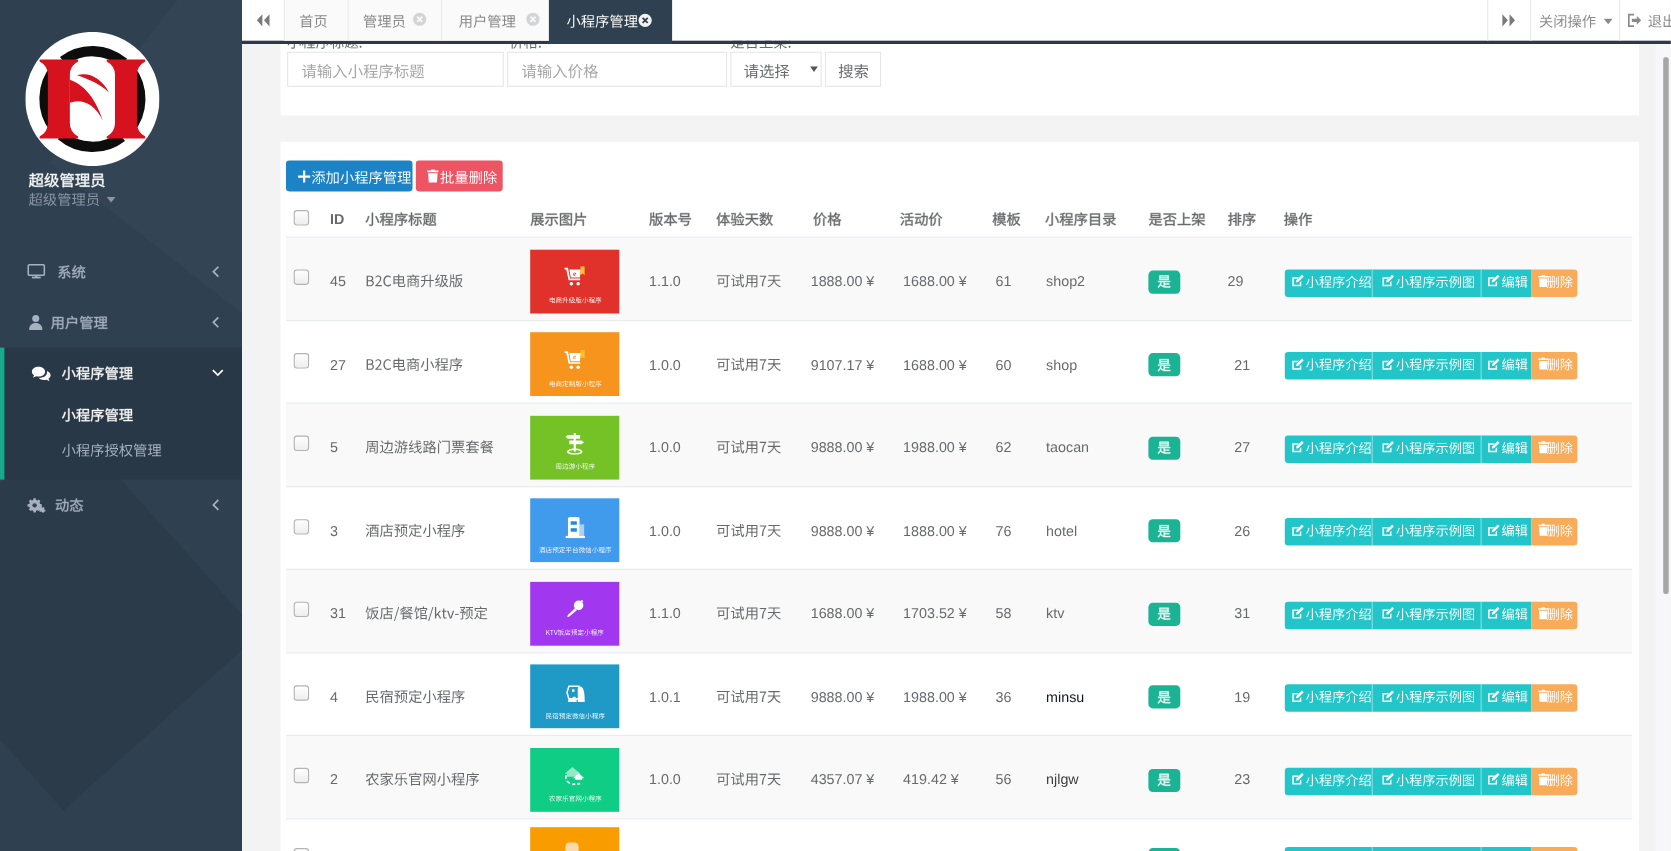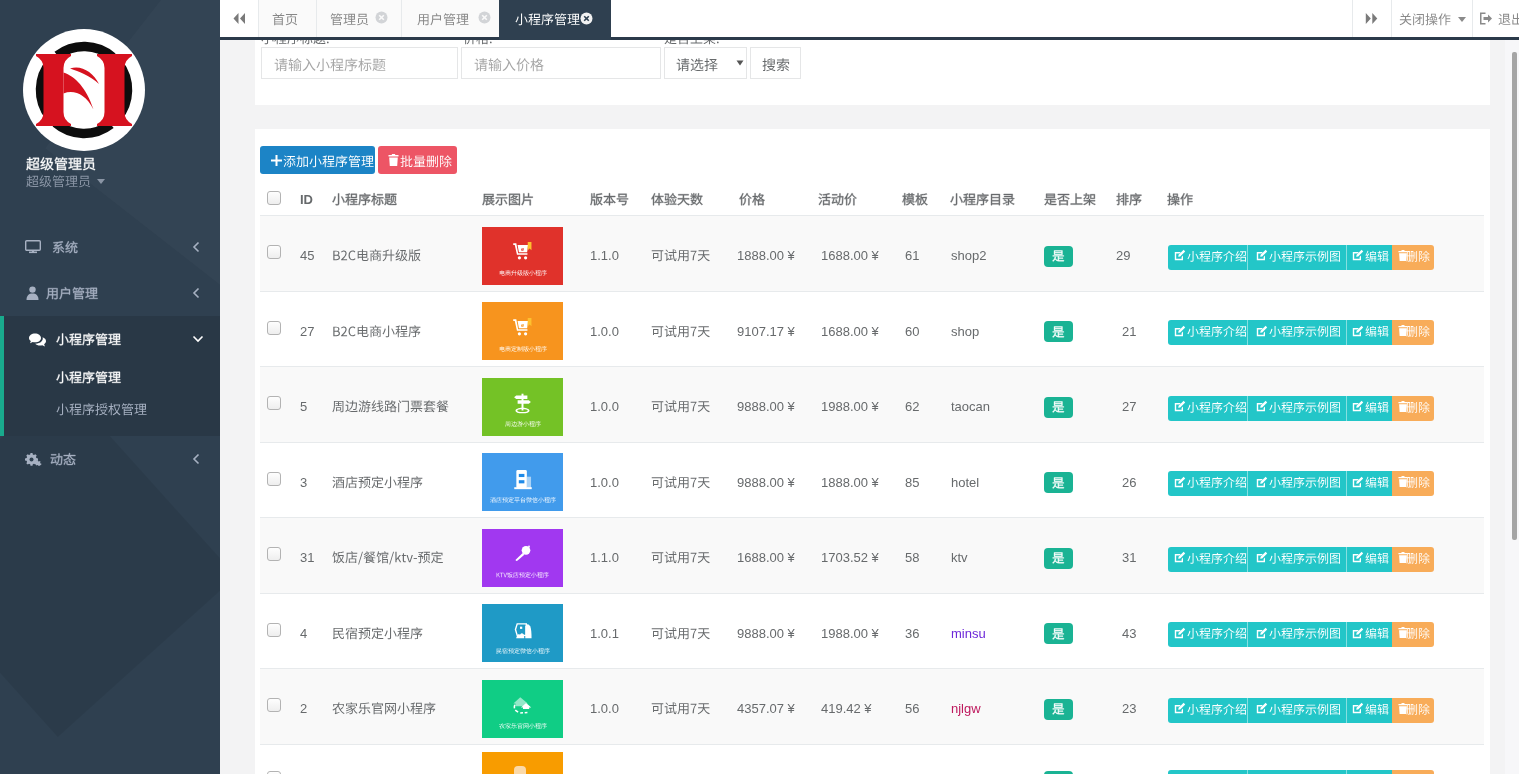--- a/index.html
+++ b/index.html
@@ -922,21 +922,21 @@
     <g fill="#676a6c" transform="translate(0,15.18) scale(0.13)">
       <use href="#g53ef" x="0.0"></use>
       <use href="#g8bd5" x="100.0"></use>
       <use href="#g7528" x="200.0"></use>
       <use href="#g37" x="300.0"></use>
       <use href="#g5929" x="355.5"></use>
     </g>
   </svg>
 <div class="lt" style="left:737.0px;top:473.7px;font-size:13px;color:#676a6c;white-space:nowrap">9888.00 ¥</div>
 <div class="lt" style="left:821.0px;top:473.7px;font-size:13px;color:#676a6c;white-space:nowrap">1888.00 ¥</div>
-<div class="lt" style="left:905.0px;top:473.7px;font-size:13px;color:#676a6c;white-space:nowrap">85</div>
+<div class="lt" style="left:905.0px;top:473.7px;font-size:13px;color:#676a6c;white-space:nowrap">76</div>
 <div class="lt" style="left:951.0px;top:473.7px;font-size:13px;color:#676a6c;white-space:nowrap">hotel</div>
 <div style="position:absolute;left:1044px;top:472.2px;width:29px;height:21px;background:#1ab394;border-radius:4px;z-index:4"></div>
 <div style="position:relative;z-index:5">
     <svg class="tr" style="left:1052.2px;top:472.5px" width="14.5" height="20">
       <g fill="#ffffff" stroke="#ffffff" stroke-width="3" transform="translate(0,14.5) scale(0.125)">
         <use href="#g662f" x="0.0"></use>
       </g>
     </svg>
   </div>
 <div class="lt" style="left:1122.0px;top:473.7px;font-size:13px;color:#676a6c;white-space:nowrap">26</div>
@@ -1165,30 +1165,30 @@
       <use href="#g53ef" x="0.0"></use>
       <use href="#g8bd5" x="100.0"></use>
       <use href="#g7528" x="200.0"></use>
       <use href="#g37" x="300.0"></use>
       <use href="#g5929" x="355.5"></use>
     </g>
   </svg>
 <div class="lt" style="left:737.0px;top:624.7px;font-size:13px;color:#676a6c;white-space:nowrap">9888.00 ¥</div>
 <div class="lt" style="left:821.0px;top:624.7px;font-size:13px;color:#676a6c;white-space:nowrap">1988.00 ¥</div>
 <div class="lt" style="left:905.0px;top:624.7px;font-size:13px;color:#676a6c;white-space:nowrap">36</div>
-<div class="lt" style="left:951.0px;top:624.7px;font-size:13px;color:#6d28d9;white-space:nowrap">minsu</div>
+<div class="lt" style="left:951.0px;top:624.7px;font-size:13px;color:#0f172a;white-space:nowrap">minsu</div>
 <div style="position:absolute;left:1044px;top:623.2px;width:29px;height:21px;background:#1ab394;border-radius:4px;z-index:4"></div>
 <div style="position:relative;z-index:5">
     <svg class="tr" style="left:1052.2px;top:623.5px" width="14.5" height="20">
       <g fill="#ffffff" stroke="#ffffff" stroke-width="3" transform="translate(0,14.5) scale(0.125)">
         <use href="#g662f" x="0.0"></use>
       </g>
     </svg>
   </div>
-<div class="lt" style="left:1122.0px;top:624.7px;font-size:13px;color:#676a6c;white-space:nowrap">43</div>
+<div class="lt" style="left:1122.0px;top:624.7px;font-size:13px;color:#676a6c;white-space:nowrap">19</div>
 <div class="btn" style="left:1168px;top:622.3px;width:224px;height:25px;background:#23c6c8;border-radius:3px 0 0 3px"></div>
 <div style="position:absolute;left:1247px;top:622.3px;width:1px;height:25px;background:rgba(255,255,255,.45);z-index:5"></div>
 <div style="position:absolute;left:1346px;top:622.3px;width:1px;height:25px;background:rgba(255,255,255,.45);z-index:5"></div>
 <svg class="tr" style="left:1174px;top:626.8px;z-index:6" width="12" height="12" viewBox="0 0 12 12">
     <path d="M0.8 3 L0.8 11.2 L9 11.2 L9 6.5 L7.6 7.9 L7.6 9.8 L2.2 9.8 L2.2 4.4 L5.5 4.4 L6.9 3 Z" fill="#fff"></path>
     <path d="M4.6 5.8 L9.6 0.8 L11.2 2.4 L6.2 7.4 L4.2 7.8 Z" fill="#fff"></path>
   </svg>
 <div style="position:relative;z-index:6">
     <svg class="tr" style="left:1187px;top:624.3px" width="62.0" height="19">
       <g fill="#ffffff" transform="translate(0,13.82) scale(0.12)">
@@ -1284,21 +1284,21 @@
       <use href="#g53ef" x="0.0"></use>
       <use href="#g8bd5" x="100.0"></use>
       <use href="#g7528" x="200.0"></use>
       <use href="#g37" x="300.0"></use>
       <use href="#g5929" x="355.5"></use>
     </g>
   </svg>
 <div class="lt" style="left:737.0px;top:700.2px;font-size:13px;color:#676a6c;white-space:nowrap">4357.07 ¥</div>
 <div class="lt" style="left:821.0px;top:700.2px;font-size:13px;color:#676a6c;white-space:nowrap">419.42 ¥</div>
 <div class="lt" style="left:905.0px;top:700.2px;font-size:13px;color:#676a6c;white-space:nowrap">56</div>
-<div class="lt" style="left:951.0px;top:700.2px;font-size:13px;color:#be185d;white-space:nowrap">njlgw</div>
+<div class="lt" style="left:951.0px;top:700.2px;font-size:13px;color:#404040;white-space:nowrap">njlgw</div>
 <div style="position:absolute;left:1044px;top:698.7px;width:29px;height:21px;background:#1ab394;border-radius:4px;z-index:4"></div>
 <div style="position:relative;z-index:5">
     <svg class="tr" style="left:1052.2px;top:699.0px" width="14.5" height="20">
       <g fill="#ffffff" stroke="#ffffff" stroke-width="3" transform="translate(0,14.5) scale(0.125)">
         <use href="#g662f" x="0.0"></use>
       </g>
     </svg>
   </div>
 <div class="lt" style="left:1122.0px;top:700.2px;font-size:13px;color:#676a6c;white-space:nowrap">23</div>
 <div class="btn" style="left:1168px;top:697.8px;width:224px;height:25px;background:#23c6c8;border-radius:3px 0 0 3px"></div>

